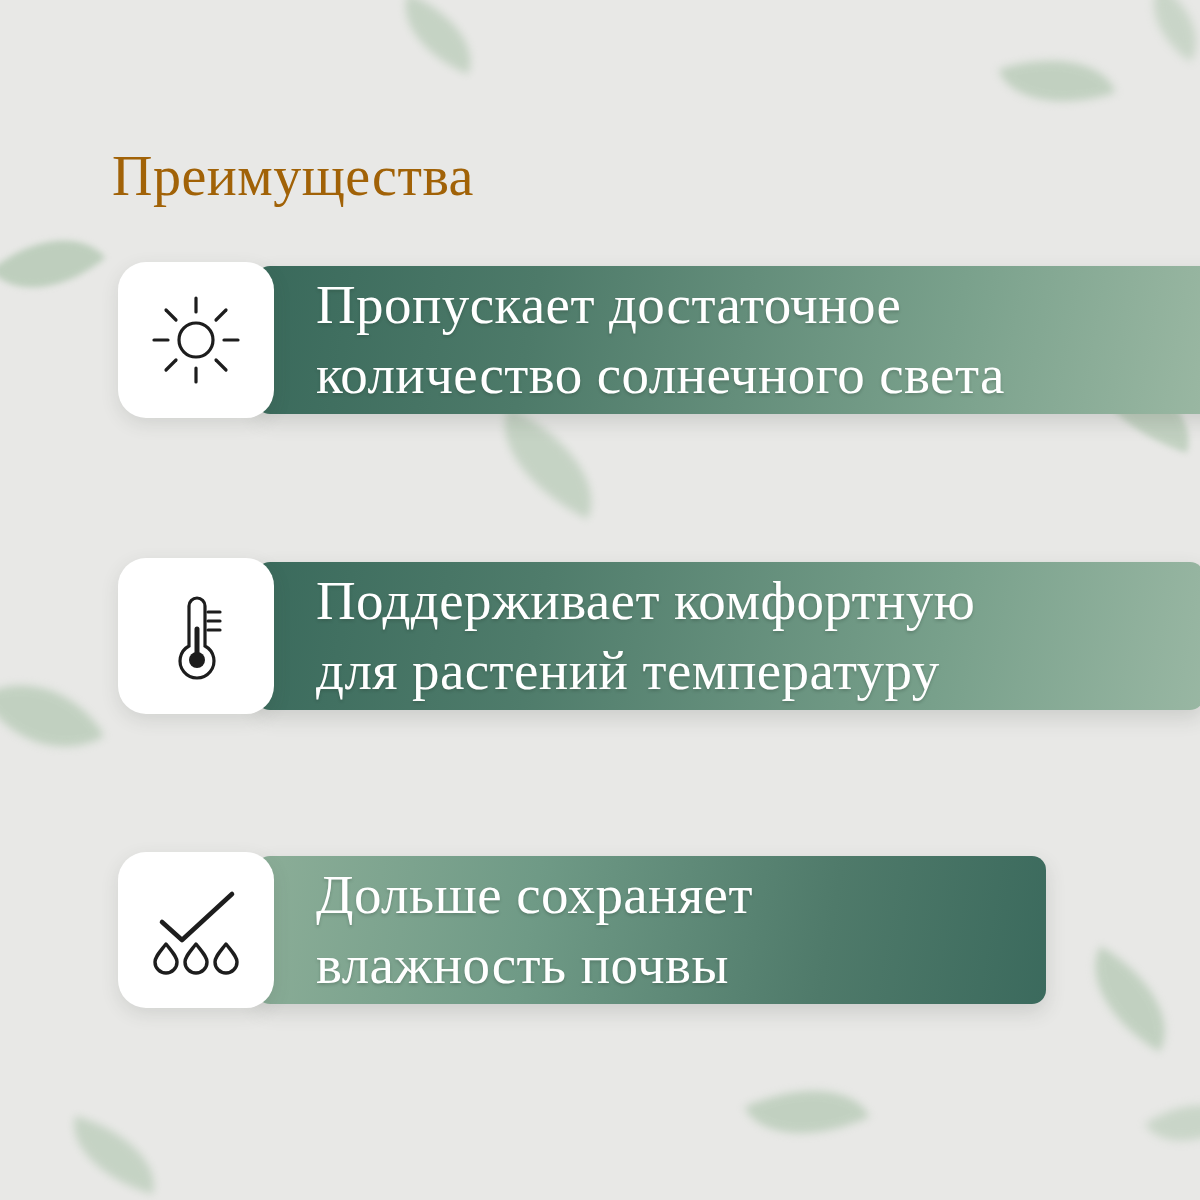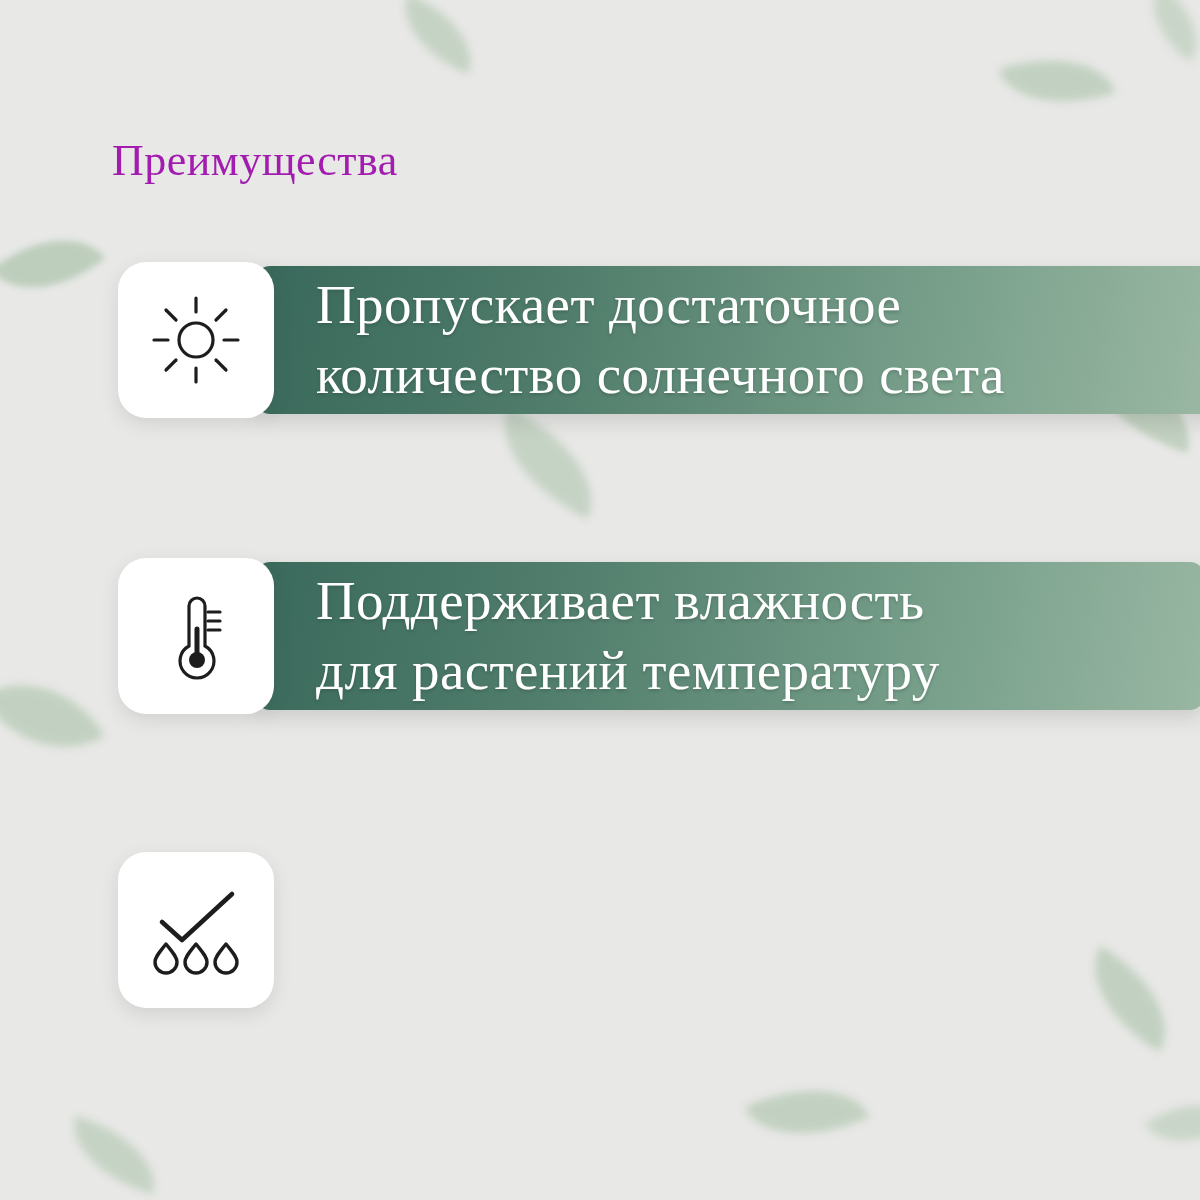--- a/index.html
+++ b/index.html
@@ -35,23 +35,23 @@
     z-index: 2;
     width: 1200px;
     height: 1200px;
     box-sizing: border-box;
   }
 
   .page-title {
     position: absolute;
     left: 112px;
     top: 108px;
-    font-size: 44px;
+    font-size: 56px;
     line-height: 1.1;
-    color: #a21caf;
+    color: #a16207;
     letter-spacing: .5px;
     font-weight: 400;
   }
 
   .benefit {
     position: absolute;
     left: 118px;
     display: flex;
     align-items: center;
     height: 156px;
@@ -161,31 +161,35 @@
           <path d="M45 62V22a8 8 0 0 1 16 0v40a17 17 0 1 1-16 0Z"></path>
           <circle cx="53" cy="76" r="8" fill="#1d1d1d" stroke="none"></circle>
           <line x1="53" y1="45" x2="53" y2="70" stroke-width="5"></line>
           <line x1="64" y1="28" x2="76" y2="28"></line>
           <line x1="64" y1="37" x2="76" y2="37"></line>
           <line x1="64" y1="46" x2="76" y2="46"></line>
         </svg>
       </span>
     </div>
     <div class="bar bar-2">
-      <div class="bar-text">Поддерживает влажность
+      <div class="bar-text">Поддерживает комфортную
 для растений температуру</div>
     </div>
   </div>
 
   <div class="benefit benefit-3">
     <div class="icon-tile">
       <span>
         <svg width="112" height="104" viewBox="0 0 112 104" fill="none" stroke="#1d1d1d" stroke-width="3.4" stroke-linecap="round" stroke-linejoin="round">
           <polyline points="22,44 42,62 92,16" stroke-width="4.6"></polyline>
           <path d="M26 66c7 9 11 13 11 18a11 11 0 0 1-22 0c0-5 4-9 11-18Z"></path>
           <path d="M56 66c7 9 11 13 11 18a11 11 0 0 1-22 0c0-5 4-9 11-18Z"></path>
           <path d="M86 66c7 9 11 13 11 18a11 11 0 0 1-22 0c0-5 4-9 11-18Z"></path>
         </svg>
       </span>
     </div>
+    <div class="bar bar-3">
+      <div class="bar-text">Дольше сохраняет
+влажность почвы</div>
+    </div>
   </div>
 
 </div>
 
 </body></html>

